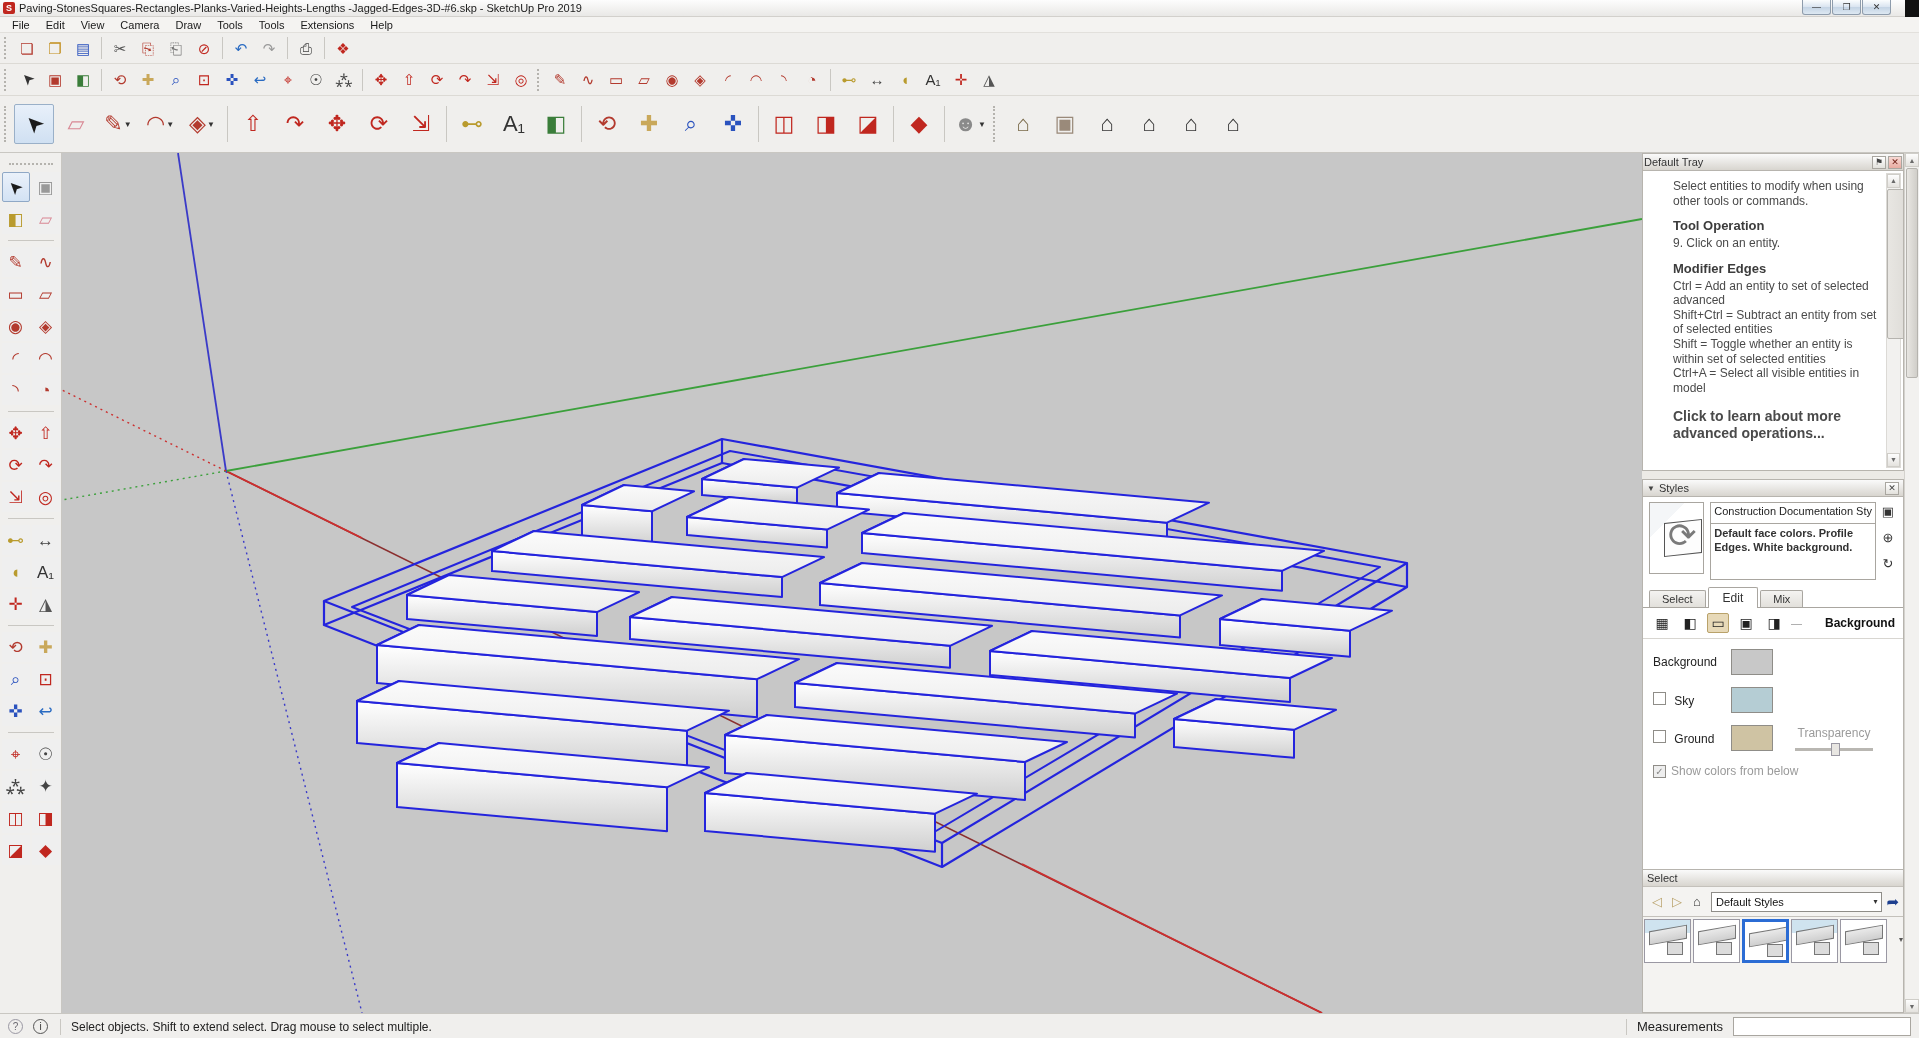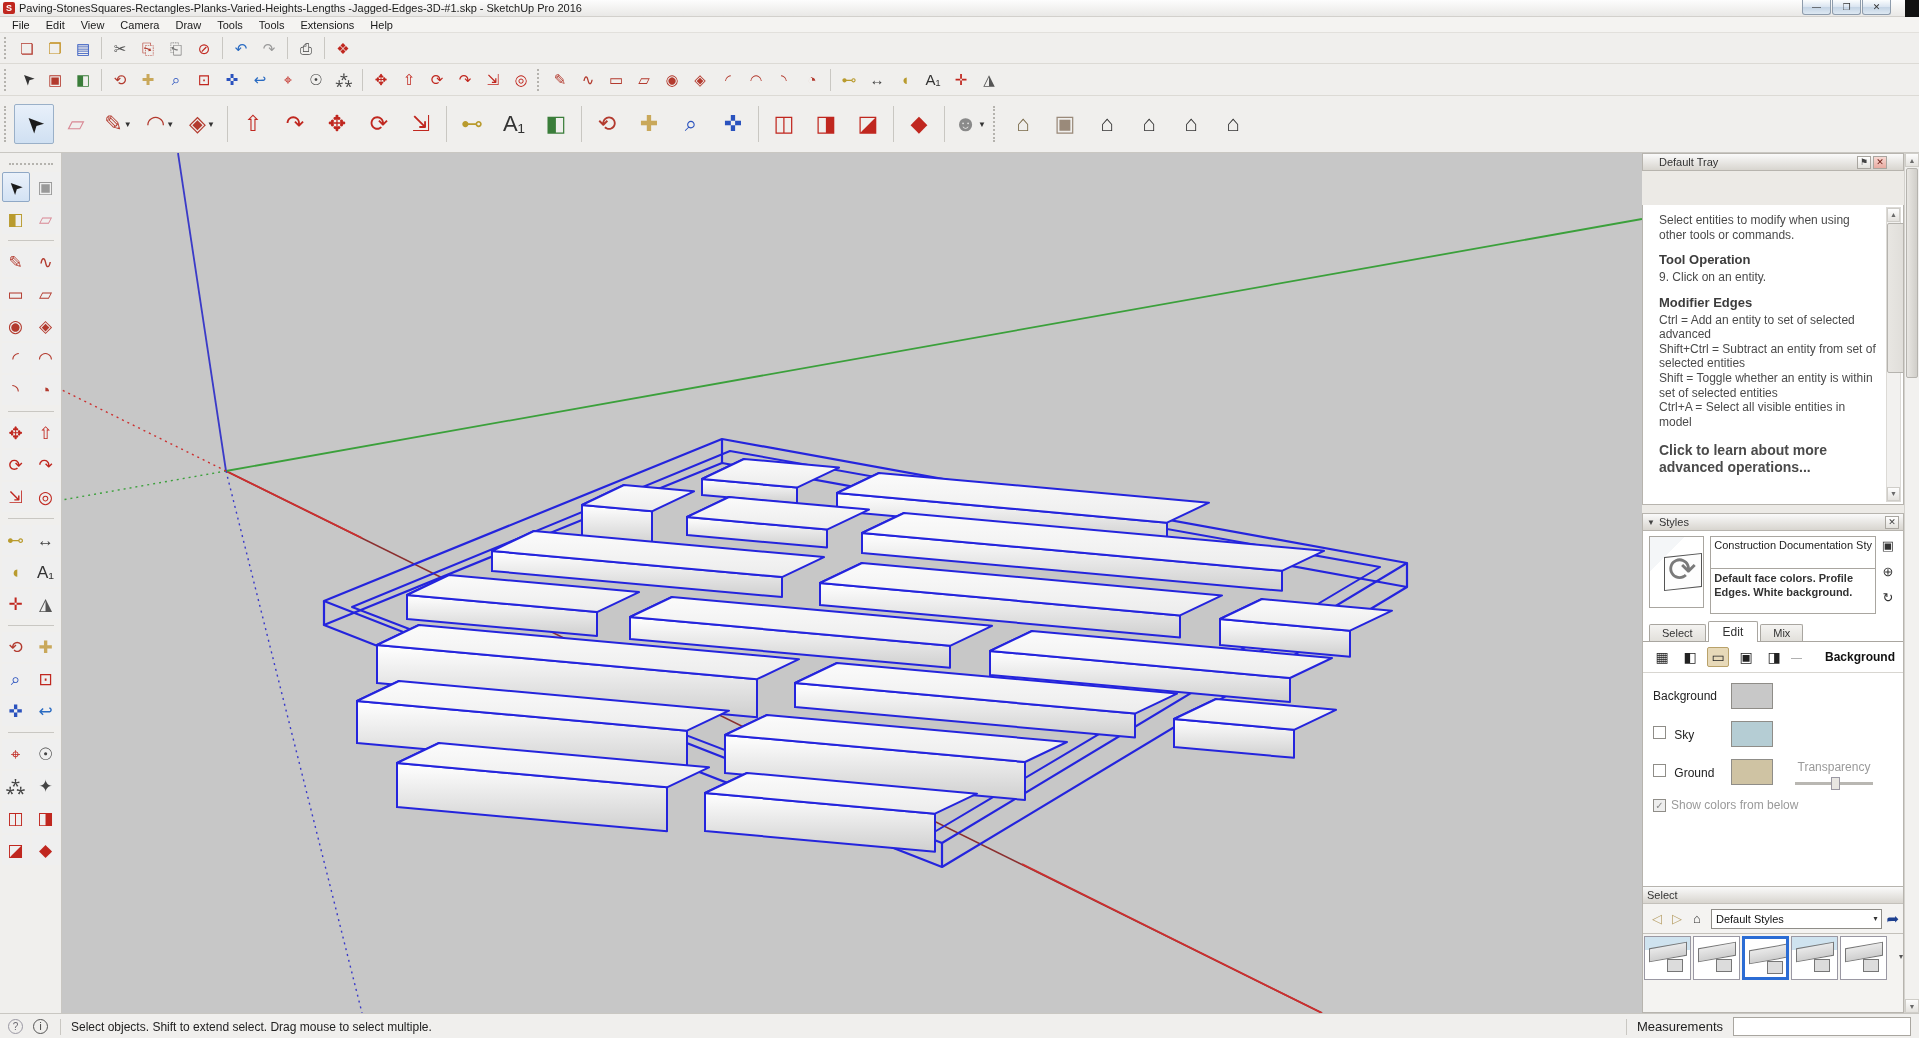--- a/index.html
+++ b/index.html
@@ -43,44 +43,44 @@
   .lt-btn .glyph{font-size:17px;line-height:1;}
   .lt-btn.active{border:1px solid #8fa8c6;background:linear-gradient(#eaf1fa,#d3e2f4);border-radius:2px;}
   .lt-sep{width:46px;height:1px;background:#c9c7c2;margin:5px 0;}
   
   .viewport{flex:1;position:relative;background:#c7c7c7;overflow:hidden;}
   .viewport svg{display:block;}
   
   .tray{width:277px;background:#eceae6;display:flex;}
   .tray-col{width:262px;display:flex;flex-direction:column;}
   .tray-header{height:18px;background:linear-gradient(#fafafa,#d8d5cf);border:1px solid #b7b4ae;
-    display:flex;align-items:center;padding:0 16px;}
+    display:flex;align-items:center;padding:0 1px;}
   .tray-header .t{flex:1;color:#333;}
   .mini-btn{width:14px;height:13px;border:1px solid #a9a6a0;background:linear-gradient(#fff,#e3e1dc);
     font-size:9px;display:flex;align-items:center;justify-content:center;color:#444;margin-left:2px;}
   .mini-btn.red{background:linear-gradient(#f7d9d4,#e8aba1);color:#6b1b12;}
   .instructor{background:#fff;border:1px solid #b7b4ae;border-top:none;height:300px;position:relative;
-    padding:8px 26px 6px 16px;color:#4a4a4a;font-size:12px;line-height:1.22;overflow:hidden;margin-top:34px;}
+    padding:8px 26px 6px 30px;color:#4a4a4a;font-size:12px;line-height:1.22;overflow:hidden;}
   .instructor h4{font-size:13px;color:#3c3c3c;margin:10px 0 2px 0;}
   .instructor .link{font-size:14px;font-weight:bold;color:#4a4a4a;margin-top:12px;}
   .v-scroll{position:absolute;top:2px;right:2px;bottom:2px;width:15px;background:#f2f1ef;border:1px solid #dcdad6;}
   .v-scroll .arr{height:14px;display:flex;align-items:center;justify-content:center;font-size:7px;color:#6a6a6a;background:linear-gradient(#fdfdfd,#e4e2de);border:1px solid #cfcdc8;}
   .v-scroll .arr.bottom{position:absolute;bottom:0;left:0;right:0;}
   .v-scroll .thumb{position:absolute;top:15px;left:0;right:0;height:150px;background:linear-gradient(90deg,#e8e6e2,#d0cec9);border:1px solid #b5b3ae;border-radius:2px;}
   .gap8{height:9px;}
   .styles-panel{flex:1;display:flex;flex-direction:column;border:1px solid #b7b4ae;border-top:none;background:#fff;}
   .sp-head{height:18px;background:linear-gradient(#fafafa,#d8d5cf);border-bottom:1px solid #c4c1bb;display:flex;align-items:center;padding:0 4px;margin:-1px -1px 0 -1px;border:1px solid #b7b4ae;}
   .sp-head .tri{font-size:8px;margin-right:4px;color:#444;}
   .sp-head .t{flex:1;color:#333;}
   .sp-body{padding:5px 6px 0 6px;display:flex;}
   .style-thumb-big{width:74px;height:72px;border:1px solid #a9a6a0;background:linear-gradient(135deg,#f4f6f8 0 28%,#fff 28%);position:relative;overflow:hidden;}
   .style-thumb-big .cube{position:absolute;left:14px;top:18px;width:38px;height:34px;background:#fdfdfd;border:1px solid #555;transform:skewY(-6deg);}
   .style-thumb-big .swirl{position:absolute;left:18px;top:12px;font-size:34px;color:#7a7a7a;}
   .sp-fields{flex:1;margin-left:6px;display:flex;flex-direction:column;}
-  .sp-name{border:1px solid #a9a6a0;background:#fff;height:33px;padding:2px 3px;white-space:nowrap;overflow:hidden;color:#222;}
+  .sp-name{border:1px solid #a9a6a0;background:#fff;height:22px;padding:2px 3px;white-space:nowrap;overflow:hidden;color:#222;}
   .sp-desc{border:1px solid #a9a6a0;border-top:none;background:#fff;flex:1;padding:3px;color:#333;line-height:1.25;font-weight:bold;}
   .sp-side{width:22px;display:flex;flex-direction:column;align-items:center;margin-left:3px;}
   .sp-side .sbtn{width:18px;height:18px;display:flex;align-items:center;justify-content:center;font-size:13px;color:#333;margin-bottom:8px;}
   .tabs{display:flex;align-items:flex-end;height:24px;padding:4px 4px 0 6px;border-bottom:1px solid #a9a6a0;margin-top:4px;}
   .tab{border:1px solid #a9a6a0;border-bottom:none;background:linear-gradient(#f4f3f1,#e2e0db);padding:2px 12px;margin-right:2px;border-radius:2px 2px 0 0;color:#333;}
   .tab.active{background:#fff;position:relative;top:1px;padding:3px 14px;font-size:12px;}
   .iconrow{display:flex;align-items:center;padding:5px 8px;border-bottom:1px solid #d8d6d1;}
   .iconrow .ib{width:22px;height:20px;display:flex;align-items:center;justify-content:center;font-size:14px;margin-right:6px;border:1px solid transparent;}
   .iconrow .ib.active{border:1px solid #b9a26a;background:#e7d9b8;border-radius:2px;}
   .iconrow .dash{color:#999;margin-right:6px;}
@@ -123,21 +123,21 @@
   .st-hint{color:#222;font-size:12px;}
   .st-right{margin-left:auto;display:flex;align-items:center;}
   .meas-label{color:#222;font-size:13px;margin-right:10px;}
   .meas-input{width:178px;height:19px;border:1px solid #a9a6a0;background:#fff;}
 </style>
 </head>
 <body>
 
 <div class="titlebar">
   <div class="app-icon">S</div>
-  <div class="title-text">Paving-StonesSquares-Rectangles-Planks-Varied-Heights-Lengths -Jagged-Edges-3D-#1.skp - SketchUp Pro 2016</div>
+  <div class="title-text">Paving-StonesSquares-Rectangles-Planks-Varied-Heights-Lengths -Jagged-Edges-3D-#6.skp - SketchUp Pro 2019</div>
   <div class="win-btns">
     <div class="win-btn">—</div>
     <div class="win-btn">❐</div>
     <div class="win-btn">✕</div>
   </div>
   <div class="corner-dark"></div>
 </div>
 
 <div class="menubar">
 

